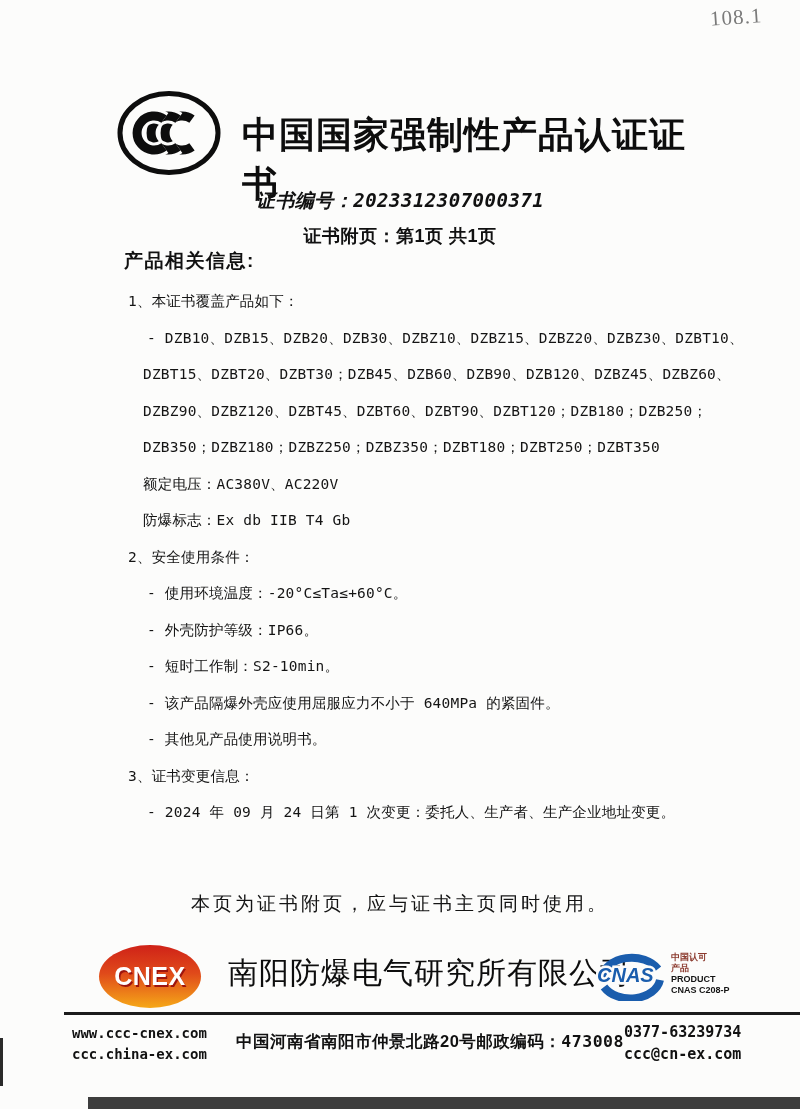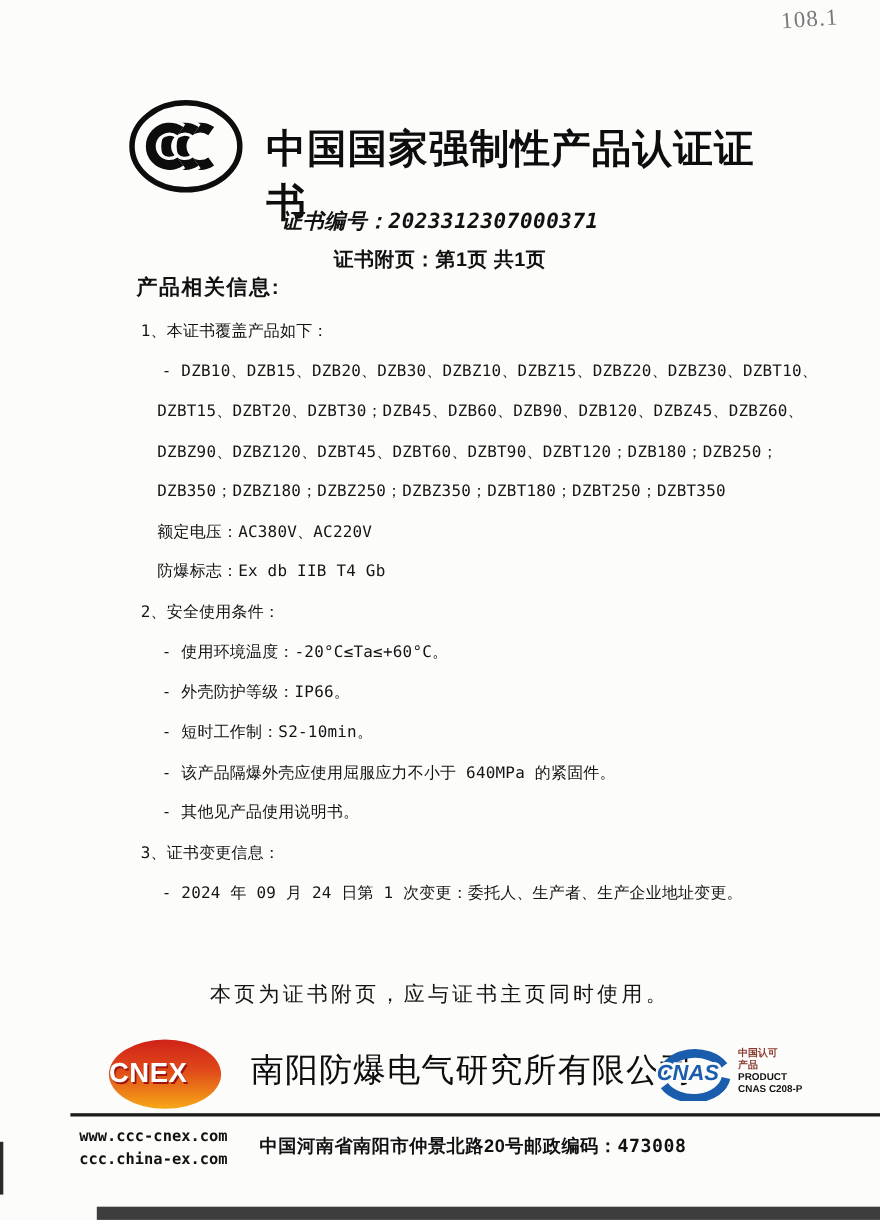--- a/index.html
+++ b/index.html
@@ -40,21 +40,21 @@
   
   .page-note{
     position:absolute;top:891px;left:0;width:100%;text-align:center;
     font-size:19px;letter-spacing:3px;color:#141414;
   }
   
   .org-row{position:absolute;top:939px;left:0;width:100%;height:78px;}
   .cnex-logo{
     position:absolute;left:99px;top:6px;width:102px;height:63px;border-radius:50%;
     background:linear-gradient(180deg,#cf2218 0%,#e04a1a 45%,#f6a818 100%);
-    display:flex;align-items:center;justify-content:flex-start;
+    display:flex;align-items:center;justify-content:center;
   }
   .cnex-text{
     color:#fff;font-weight:800;font-size:25px;letter-spacing:.5px;
     text-shadow:1.5px 1.5px 0 #9e150e;
   }
   .org-name{
     position:absolute;left:228px;top:14px;
     font-size:30px;font-weight:normal;letter-spacing:1px;color:#0d0d0d;
   }
   .cnas-wrap{position:absolute;left:596px;top:8px;display:flex;align-items:center;}
@@ -151,18 +151,22 @@
   <div class="sep-line"></div>
 
   <div class="footer">
     <div class="f-left">
       <div>www.ccc-cnex.com</div>
       <div>ccc.china-ex.com</div>
     </div>
     <div class="f-center">
       <span>中国河南省南阳市仲景北路20号</span><span class="postal"><span>邮政编码：</span><span class="postal-num">473008</span></span>
     </div>
+    <div class="f-right">
+      <div>0377-63239734</div>
+      <div>ccc@cn-ex.com</div>
+    </div>
   </div>
 
   <div class="left-tick"></div>
   <div class="bottom-strip"></div>
 
 </div>
 
 </body></html>

